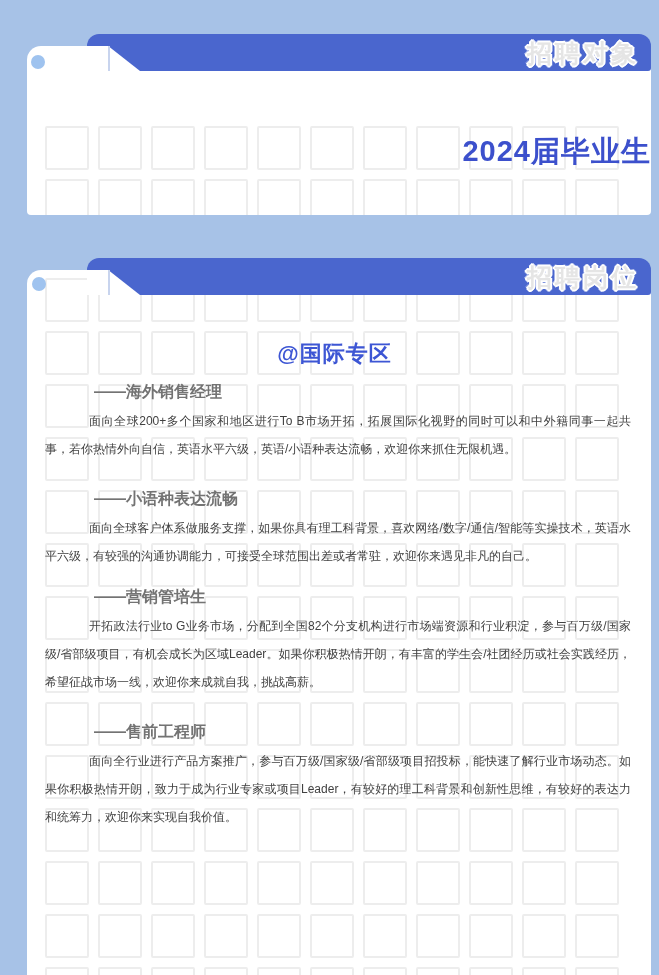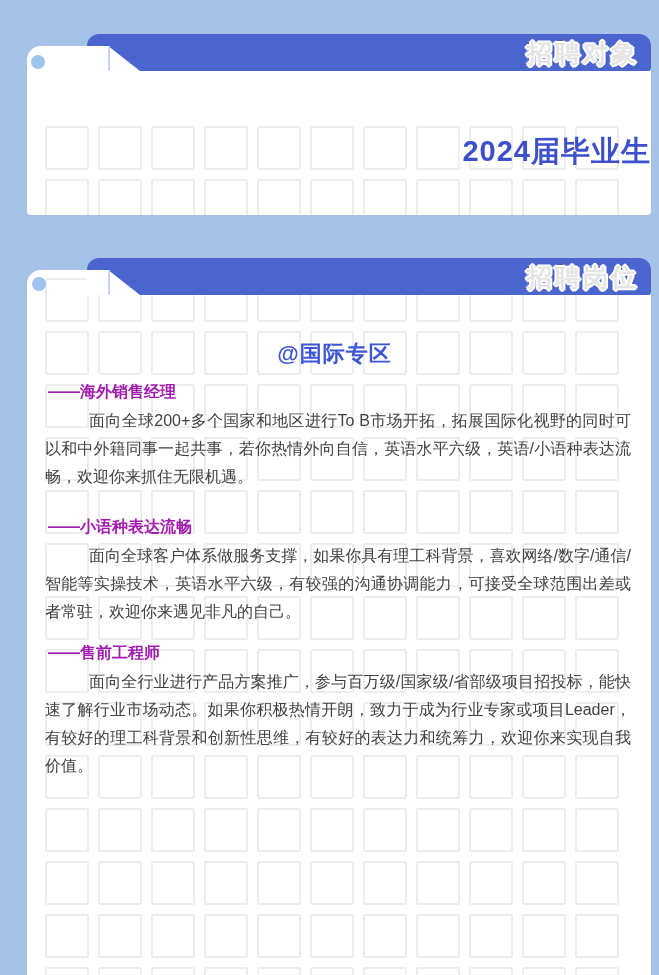--- a/index.html
+++ b/index.html
@@ -89,25 +89,25 @@
     position:relative; z-index:1;
     padding:73px 20px 0 11px;
   }
   .zone-title {
     font-size:22px; line-height:22px; font-weight:bold;
     color:#3d56d4; letter-spacing:1px;text-align:center;
   }
   .zone + .zone { margin-top:15px; }
   .job-title {
     font-size:16px; line-height:16px; font-weight:bold;
-    color:#a21caf; margin:28px 0 0 10px;
+    color:#737373; margin:28px 0 0 10px;padding-left:46px;
   }
   .zone .job:first-of-type .job-title { margin-top:19px; }
   .job-desc {
-    font-size:16px; line-height:28px; color:#414141;
+    font-size:12px; line-height:28px; color:#414141;
     margin:7px 0 0 7px; text-indent:44px;
     text-align:justify;
   }
 </style>
 </head>
 <body>
 
 <div class="page">
 
   <div class="banner banner-1">
@@ -313,20 +313,24 @@
           <p class="job-desc">面向全球200+多个国家和地区进行To B市场开拓，拓展国际化视野的同时可以和中外籍同事一起共事，若你热情外向自信，英语水平六级，英语/小语种表达流畅，欢迎你来抓住无限机遇。</p>
         </div>
         <div class="job">
           <h3 class="job-title">——小语种表达流畅</h3>
           <p class="job-desc">面向全球客户体系做服务支撑，如果你具有理工科背景，喜欢网络/数字/通信/智能等实操技术，英语水平六级，有较强的沟通协调能力，可接受全球范围出差或者常驻，欢迎你来遇见非凡的自己。</p>
         </div>
       </div>
 
       <div class="zone">
         <div class="job">
+          <h3 class="job-title">——营销管培生</h3>
+          <p class="job-desc">开拓政法行业to G业务市场，分配到全国82个分支机构进行市场端资源和行业积淀，参与百万级/国家级/省部级项目，有机会成长为区域Leader。如果你积极热情开朗，有丰富的学生会/社团经历或社会实践经历，希望征战市场一线，欢迎你来成就自我，挑战高薪。</p>
+        </div>
+        <div class="job">
           <h3 class="job-title">——售前工程师</h3>
           <p class="job-desc">面向全行业进行产品方案推广，参与百万级/国家级/省部级项目招投标，能快速了解行业市场动态。如果你积极热情开朗，致力于成为行业专家或项目Leader，有较好的理工科背景和创新性思维，有较好的表达力和统筹力，欢迎你来实现自我价值。</p>
         </div>
       </div>
 
     </div>
   </div>
   <div class="tab-fold tab-fold-2"></div>
   <div class="fold-line fold-line-2"></div>
   <div class="dot dot-2"></div>

